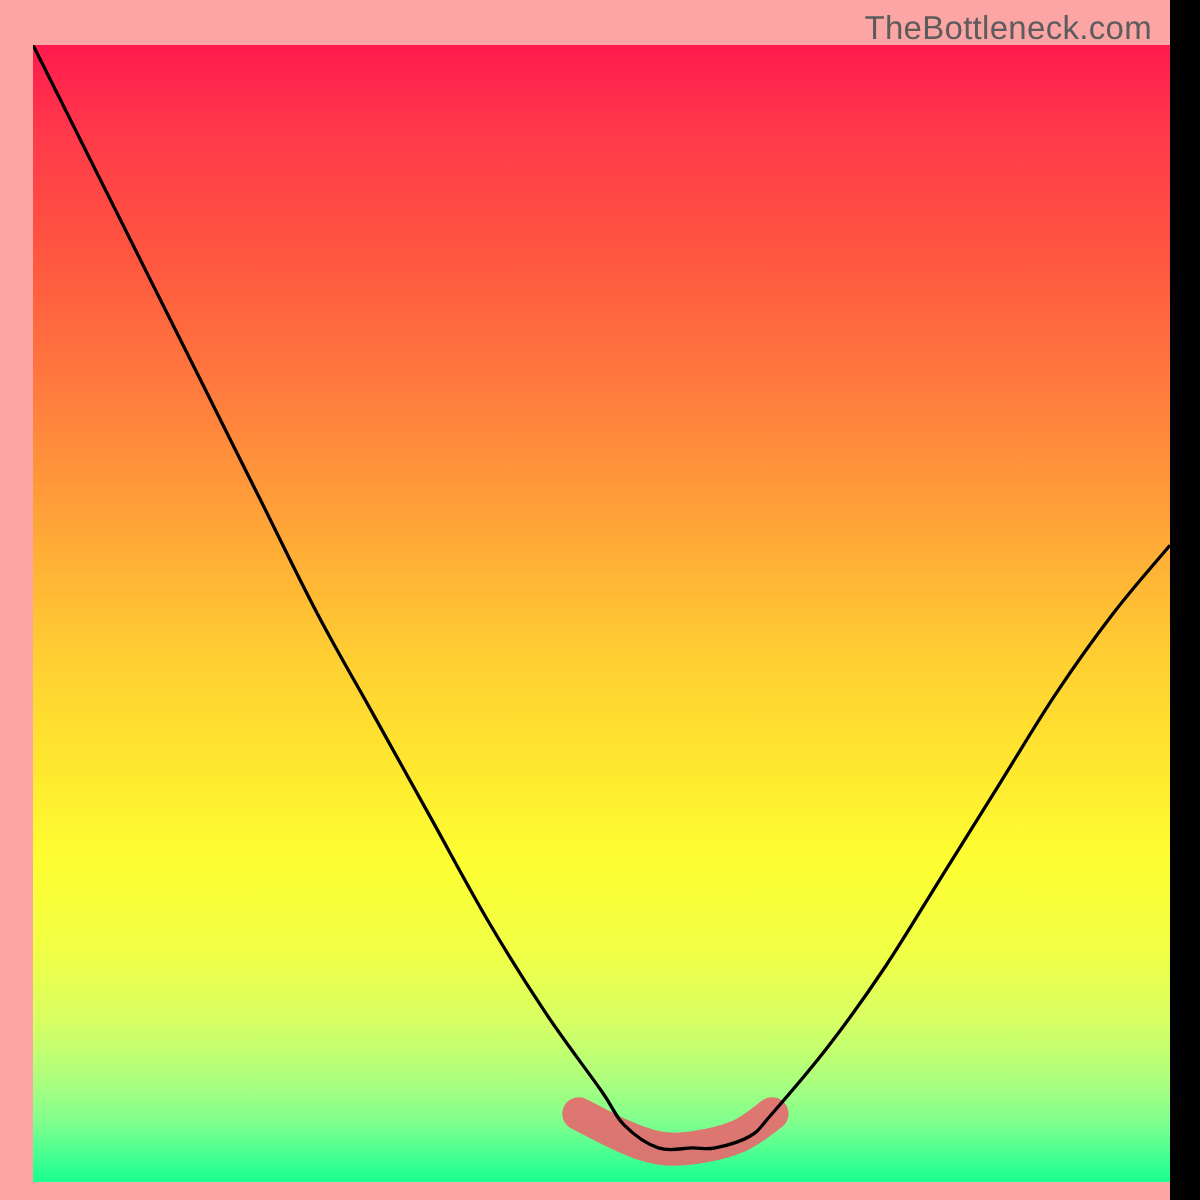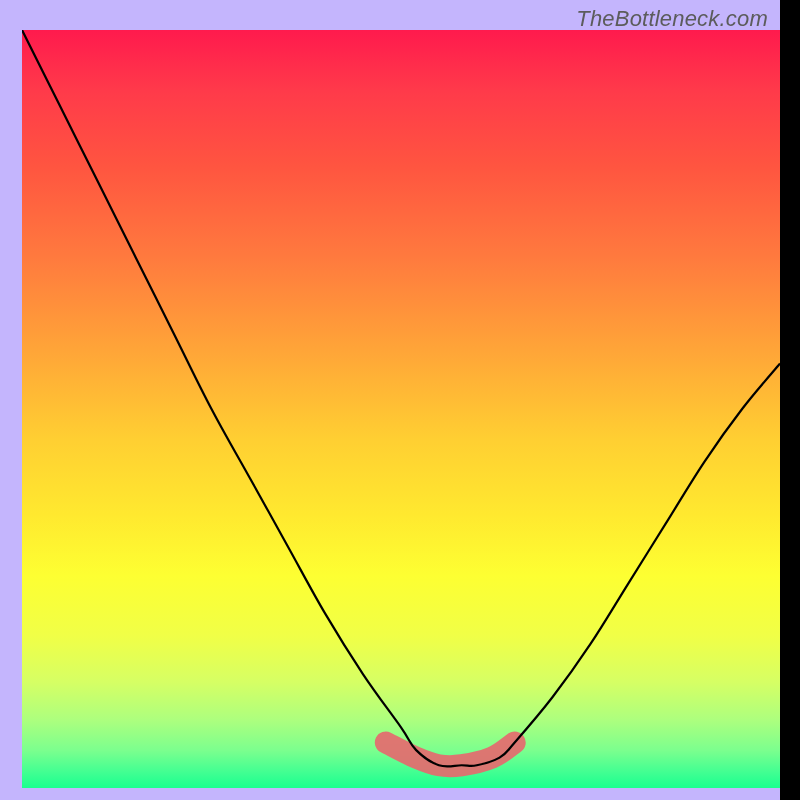--- a/index.html
+++ b/index.html
@@ -1,22 +1,21 @@
 <!DOCTYPE html>
 <html><head>
 <meta charset="utf-8">
 <style>
   * { margin: 0; padding: 0; box-sizing: border-box; }
   html, body { width: 800px; height: 800px; background: #000; overflow: hidden; }
   .container {
     position: relative;
     width: 780px;
     height: 800px;
-    background: #c4b5fd;
-    font-style: italic;
+    background: #fca5a5;
   }
   .watermark {
     position: absolute;
     top: 6px;
     right: 12px;
     font-family: Arial, Helvetica, sans-serif;
     font-size: 22px;
     font-weight: 400;
     color: #5c5c5c;
     letter-spacing: 0.2px;

